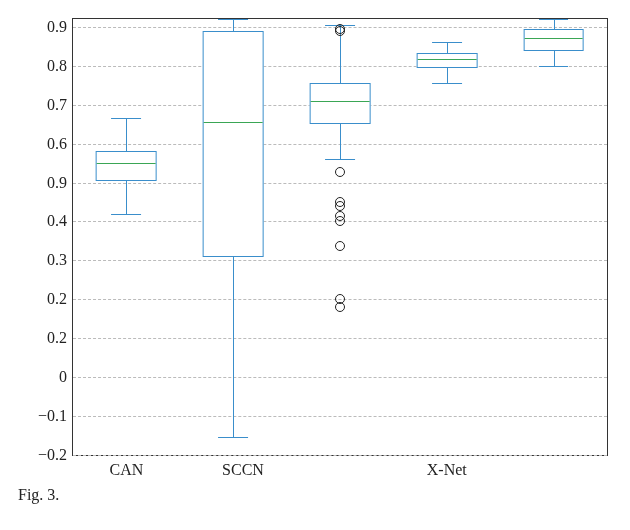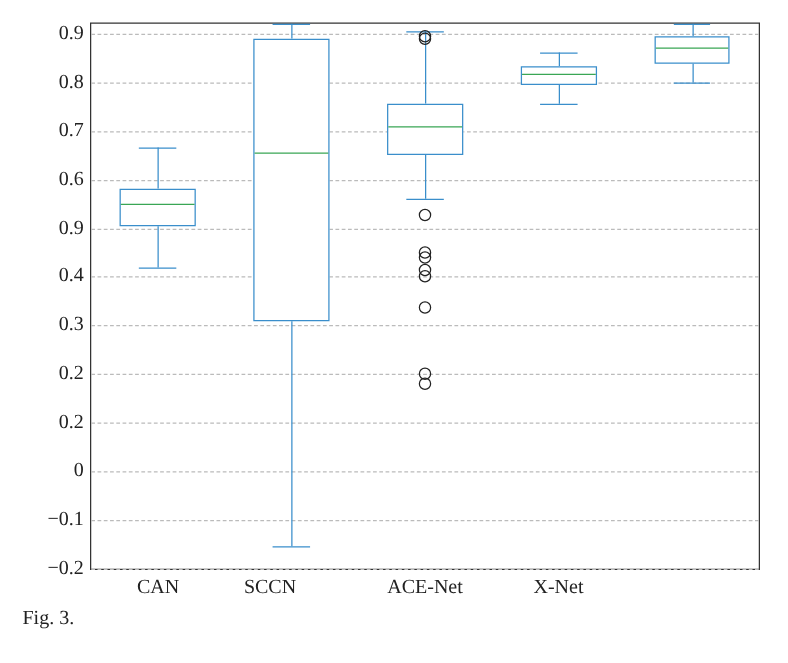--- a/index.html
+++ b/index.html
@@ -48,30 +48,29 @@
       <div class="tick-y" style="top: 7.78571px;">0.9</div>
       <div class="tick-x" style="left: 53.4px;">CAN</div>
       <div class="bw" style="left: 53.4px; top: 0px; height: 100%;">
         <div class="whisker" style="top: 99.2679px; height: 33.0893px;"></div>
         <div class="whisker" style="top: 159.607px; height: 35.0357px;"></div>
         <div class="cap" style="top: 99.2679px; width: 29.904px;"></div>
         <div class="cap" style="top: 194.643px; width: 29.904px;"></div>
         <div class="box" style="top: 132.357px; height: 27.25px; width: 58.74px;"></div>
         <div class="median" style="top: 144.036px; width: 58.74px;"></div>
       </div>
-      <div class="tick-x" style="left: 143px; text-align: center;">SCCN</div>
+      <div class="tick-x" style="left: 170px; text-align: center;">SCCN</div>
       <div class="bw" style="left: 160.2px; top: 0px; height: 100%;">
         <div class="whisker" style="top: 0px; height: 11.6786px;"></div>
         <div class="whisker" style="top: 235.518px; height: 182.964px;"></div>
         <div class="cap" style="top: 0px; width: 29.904px;"></div>
         <div class="cap" style="top: 418.482px; width: 29.904px;"></div>
         <div class="box" style="top: 11.6786px; height: 223.839px; width: 58.74px;"></div>
         <div class="median" style="top: 103.161px; width: 58.74px;"></div>
       </div>
-      <div class="tick-x" style="left: 267px;">ACE-Net</div>
       <div class="bw" style="left: 267px; top: 0px; height: 100%;">
         <div class="whisker" style="top: 5.83929px; height: 58.3929px;"></div>
         <div class="whisker" style="top: 103.161px; height: 36.9821px;"></div>
         <div class="cap" style="top: 5.83929px; width: 29.904px;"></div>
         <div class="cap" style="top: 140.143px; width: 29.904px;"></div>
         <div class="box" style="top: 64.2321px; height: 38.9286px; width: 58.74px;"></div>
         <div class="median" style="top: 81.75px; width: 58.74px;"></div>
         <div class="flier" style="top: 9.73214px;"></div>
         <div class="flier" style="top: 12.4571px;"></div>
         <div class="flier" style="top: 152.989px;"></div>

